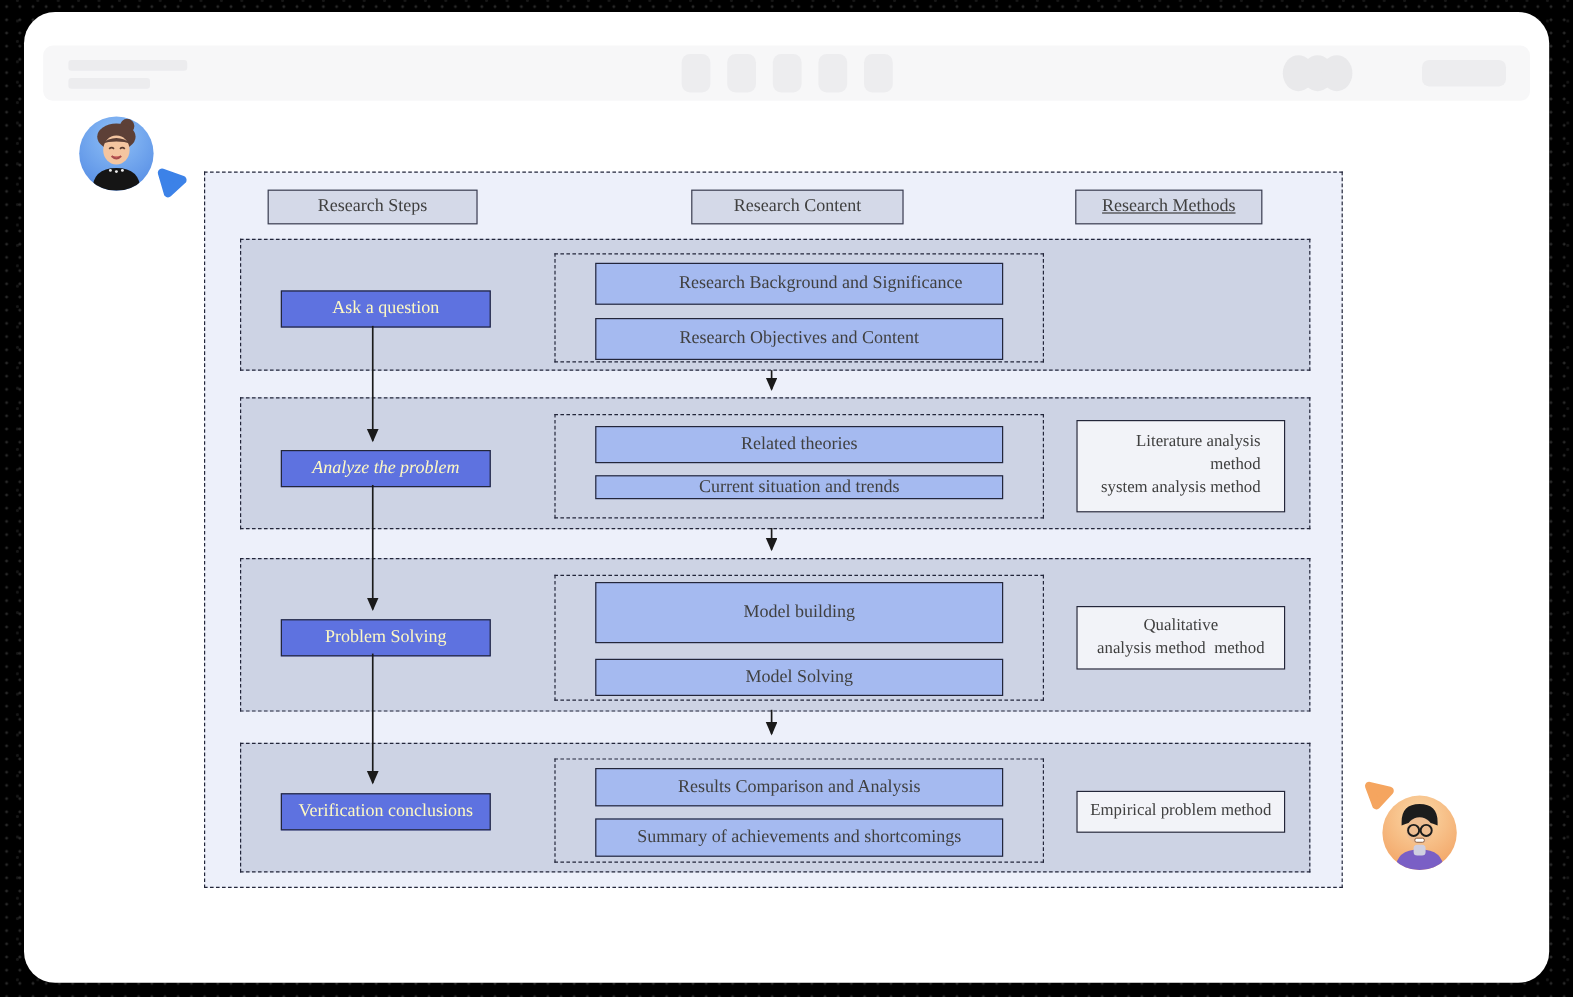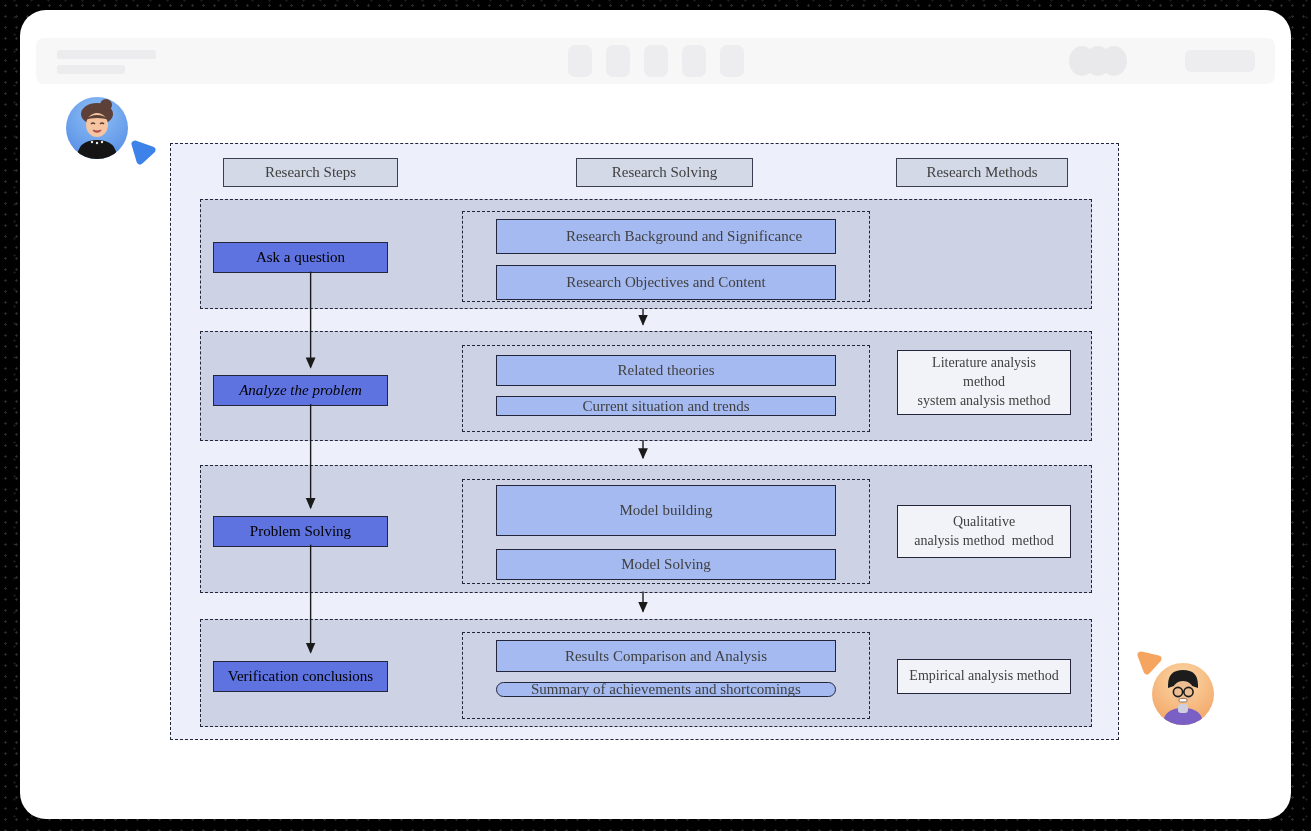--- a/index.html
+++ b/index.html
@@ -43,52 +43,52 @@
     position:absolute; left:150px; top:133px; width:949px; height:597px;
     background:var(--panel-fill,#edf0fa);
     border:1.5px dashed #23263a;
   }
   .box{ position:absolute; display:flex; align-items:center; justify-content:center;
         text-align:center; color:#404040; }
   .hdr{ top:14px; height:29px; background:var(--header-fill,#d4d9e8);
         border:1.5px solid #3c3f52; font-size:15px; }
   .hdr-steps{ left:52px; width:175px; }
   .hdr-content{ left:405px; width:177px; }
-  .hdr-methods{ left:725px; width:172px; }
+  .hdr-methods{ left:725px; width:156px;text-decoration:underline; }
 
   .row{ position:absolute; left:29px; width:892px;
         background:var(--row-fill,#cdd3e4); border:1.5px dashed #23263a; }
   .r0{ top:55px;  height:110px; }
   .r1{ top:187px; height:110px; }
   .r2{ top:321px; height:128px; }
   .r3{ top:475px; height:108px; }
 
-  .step{ left:12px; width:175px; height:31px;
+  .step{ left:33px; width:175px; height:31px;
          background:var(--step-fill,#5e72e0); border:1.5px solid #23263a;
-         color:#000000; font-size:15px; }
+         color:#fef9c3; font-size:15px; }
   .r0 .step{ top:42px; } .r1 .step{ top:43px;font-style:italic; } .r2 .step{ top:50px; } .r3 .step{ top:41px; }
 
   .mc{ position:absolute; left:261px; width:408px; border:1.3px dashed #23263a; }
   .r0 .mc{ top:11px; height:91px; }
   .r1 .mc{ top:13px; height:87px; }
   .r2 .mc{ top:13px; height:105px; }
   .r3 .mc{ top:12px; height:87px; }
 
   .cb{ left:33px; width:340px; background:var(--content-fill,#a5baf0);
        border:1.5px solid #23263a; font-size:15px; }
   .r0 .cb1{ top:7px; height:35px;padding-left:36px; } .r0 .cb2{ top:53px; height:35px; }
   .r1 .cb1{ top:9px; height:31px; } .r1 .cb2{ top:50px; height:20px; }
   .r2 .cb1{ top:5px; height:51px; } .r2 .cb2{ top:69px; height:31px; }
-  .r3 .cb1{ top:7px; height:32px; } .r3 .cb2{ top:49px; height:15px;border-radius:13px; }
+  .r3 .cb1{ top:7px; height:32px; } .r3 .cb2{ top:49px; height:32px; }
 
   .mb{ left:696px; width:174px; background:var(--method-fill,#f2f3f8);
        border:1.5px solid #23263a; font-size:14px; line-height:1.35;
        white-space:pre-wrap; }
   .r0 .mb{ top:39px; height:35px; }
-  .r1 .mb{ top:18px; height:65px; }
+  .r1 .mb{ top:18px; height:77px;text-align:right; }
   .r2 .mb{ top:39px; height:53px; }
   .r3 .mb{ top:39px; height:35px; }
 
   .arrows{ position:absolute; inset:0; width:100%; height:100%; pointer-events:none; }
 
   
   .avatar{ position:absolute; width:62px; height:62px; border-radius:50%; overflow:hidden; }
   .avatar-tl{ left:46px; top:87px;
     background:radial-gradient(circle at 50% 28%, #90c1f7, #4e86e2); }
   .avatar-br{ left:1132px; top:653px;
@@ -117,21 +117,21 @@
         <div class="tb-av"></div>
         <div class="tb-av"></div>
         <div class="tb-av"></div>
       </div>
       <div class="tb-pill"></div>
     </div>
 
     <div class="diagram">
 
       <div class="box hdr hdr-steps">Research Steps</div>
-      <div class="box hdr hdr-content">Research Solving</div>
+      <div class="box hdr hdr-content">Research Content</div>
       <div class="box hdr hdr-methods">Research Methods</div>
 
       <div class="row r0">
         <div class="box step">Ask a question</div>
         <div class="mc">
           <div class="box cb cb1">Research Background and Significance</div>
           <div class="box cb cb2">Research Objectives and Content</div>
         </div>
       </div>
 
@@ -155,21 +155,21 @@
         <div class="box mb">Qualitative
 analysis method  method</div>
       </div>
 
       <div class="row r3">
         <div class="box step">Verification conclusions</div>
         <div class="mc">
           <div class="box cb cb1">Results Comparison and Analysis</div>
           <div class="box cb cb2">Summary of achievements and shortcomings</div>
         </div>
-        <div class="box mb">Empirical analysis method</div>
+        <div class="box mb">Empirical problem method</div>
       </div>
 
       <svg class="arrows" viewBox="0 0 949 597">
         <defs>
           <marker id="ah" markerWidth="9" markerHeight="8" refX="7" refY="3.5" orient="auto">
             <path d="M0,0 L8,3.5 L0,7 Z" fill="#1a1a1a"></path>
           </marker>
         </defs>
         <g stroke="#1a1a1a" stroke-width="1.4" fill="none">
           <line x1="139.5" y1="128" x2="139.5" y2="224" marker-end="url(#ah)"></line>

